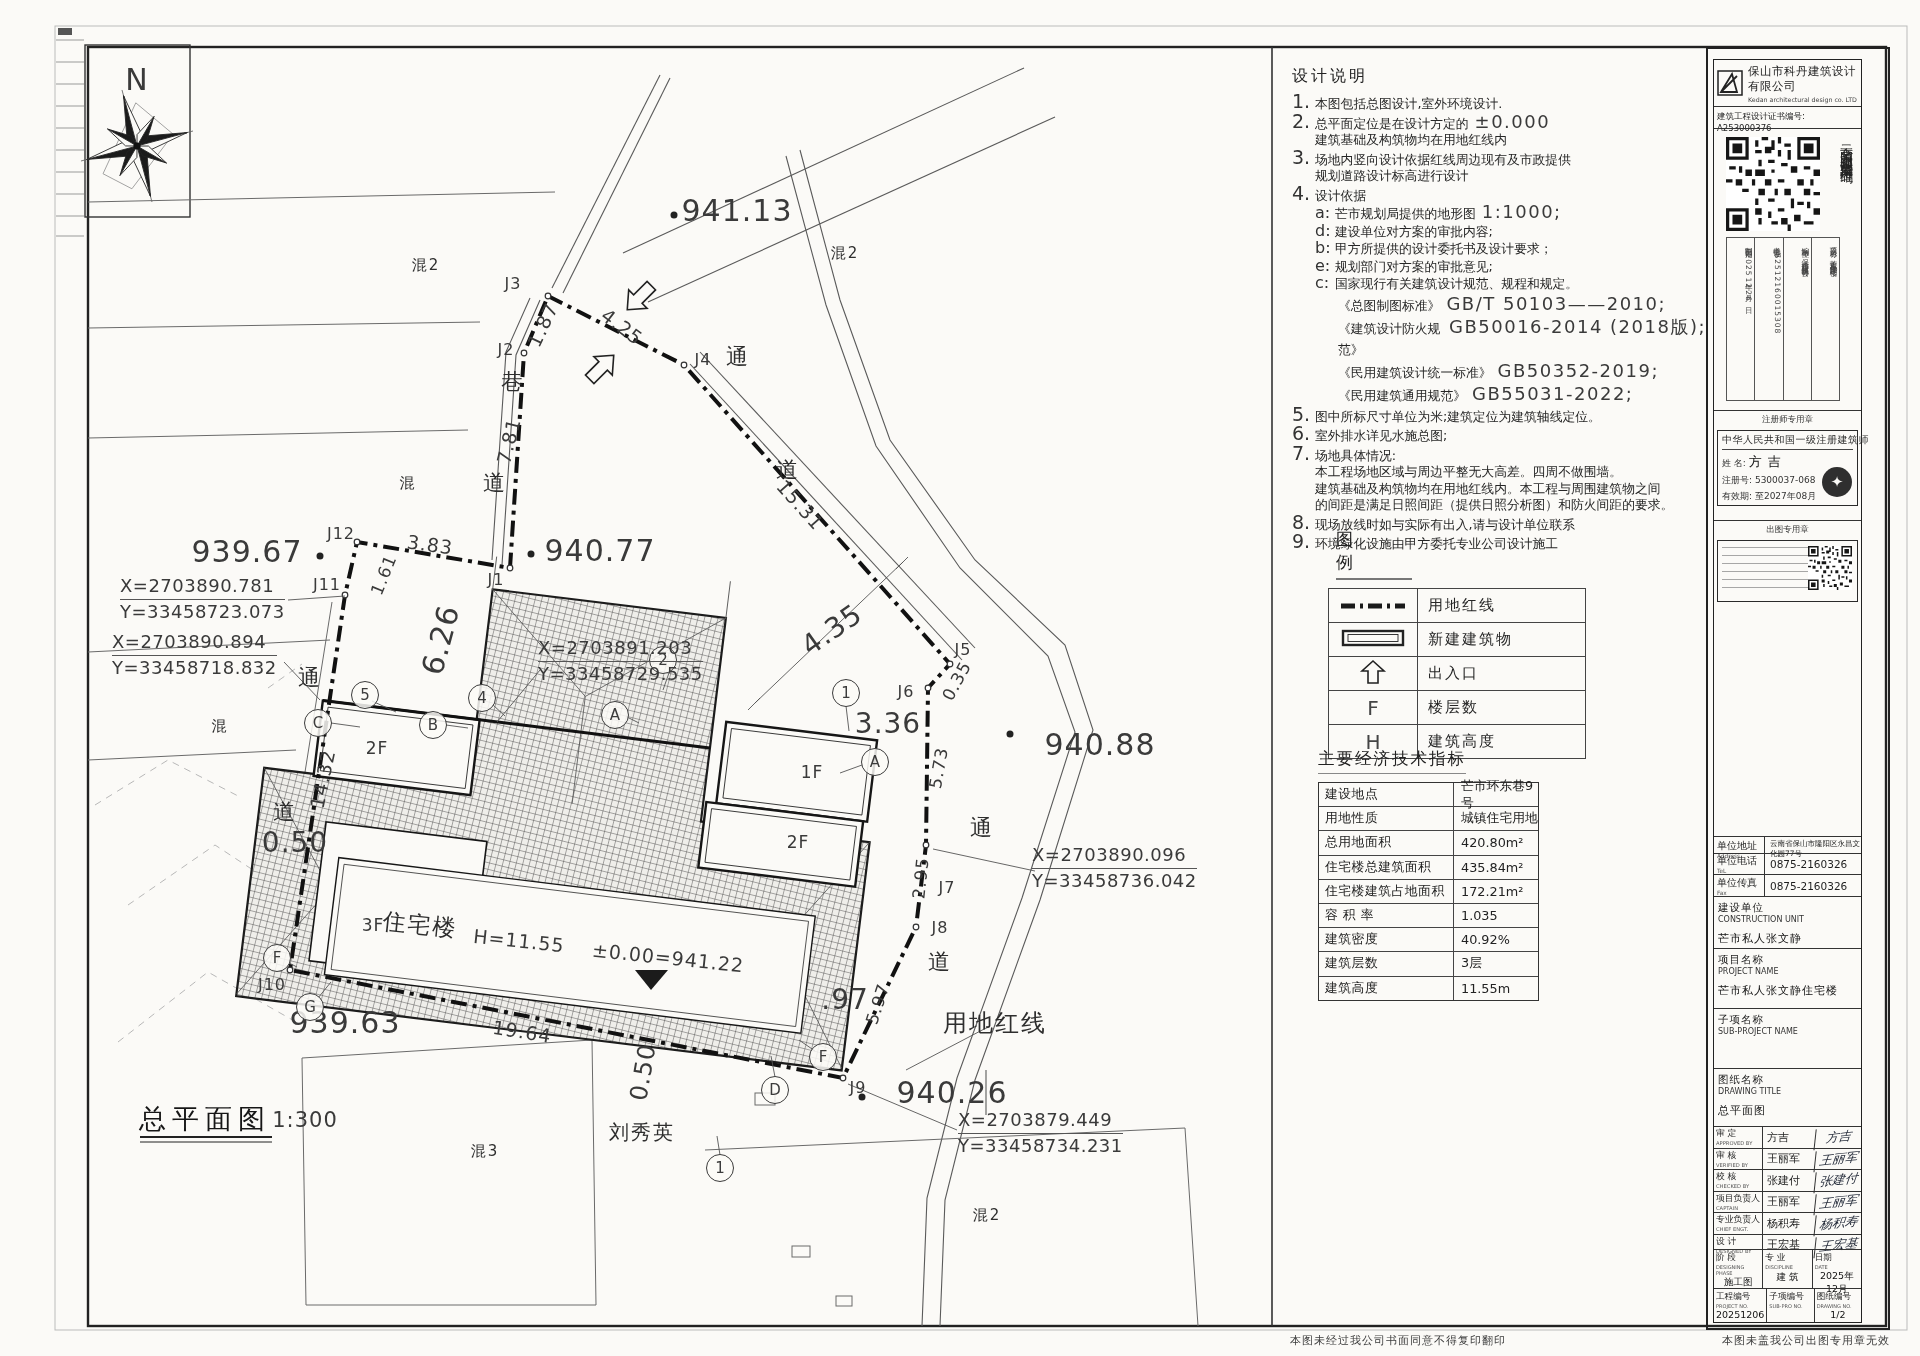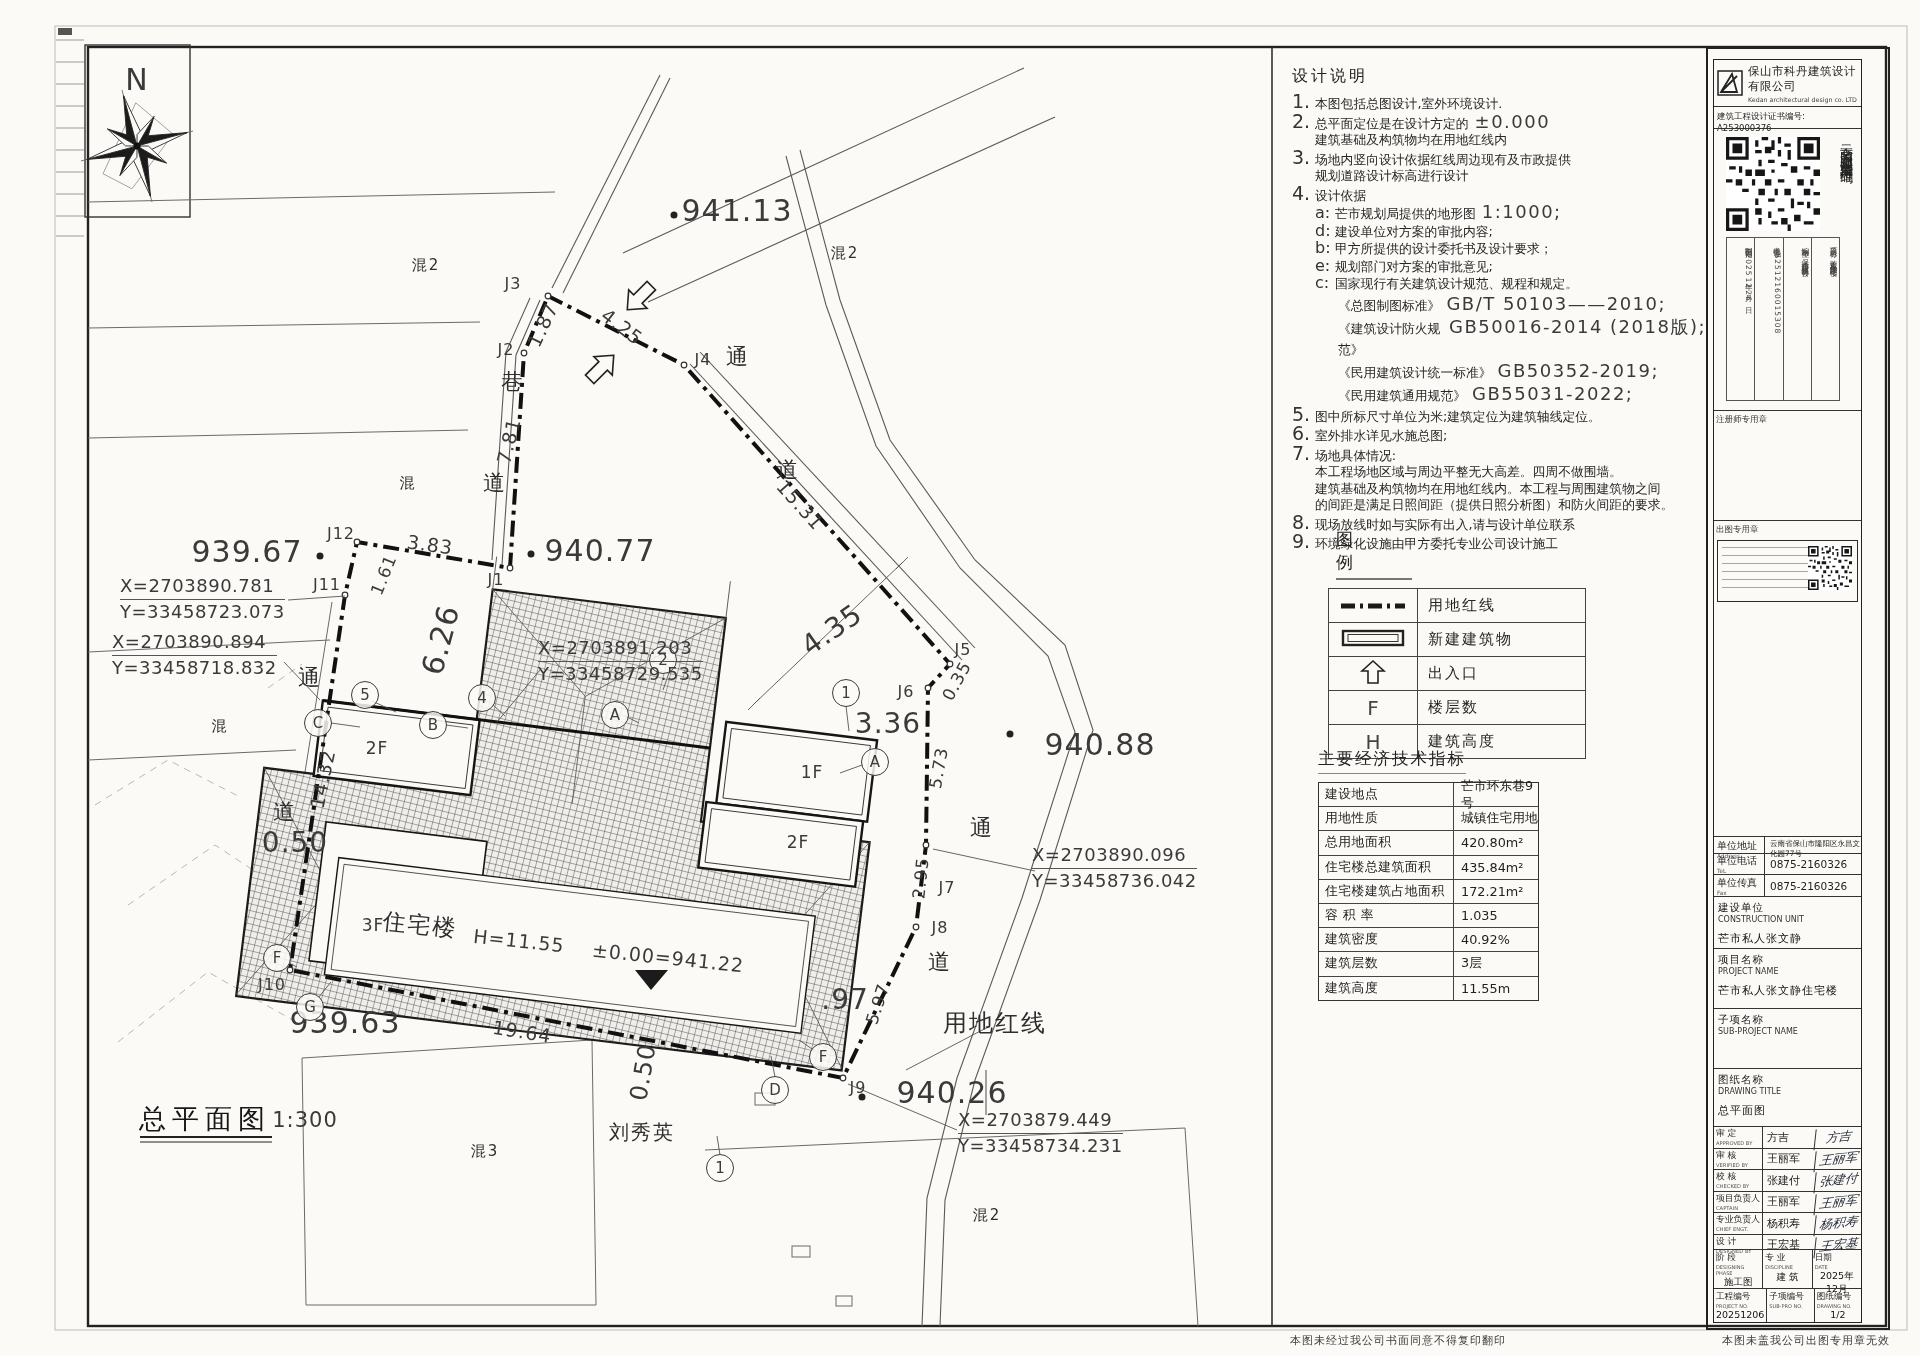--- a/index.html
+++ b/index.html
@@ -56,21 +56,21 @@
   .co-en{font-size:6.3px;color:#444;margin-top:2px;}
   .cert{font-size:8.5px;color:#222;padding:4px 3px;}
   .qr-wrap{position:relative;height:282px;}
   .qr-big{position:absolute;left:12px;top:8px;width:94px;height:94px;}
   .qr-cap{position:absolute;right:6px;top:6px;writing-mode:vertical-rl;font-size:13px;
           letter-spacing:2px;color:#222;height:190px;}
   .qr-tab{position:absolute;left:12px;top:108px;width:112px;height:162px;border:1px solid #555;display:flex;}
   .qr-col{flex:1;border-right:1px solid #555;writing-mode:vertical-rl;font-size:7.5px;color:#444;
           padding:3px 1px;overflow:hidden;letter-spacing:1px;}
   .qr-col:last-child{border-right:none;}
-  .stamp-h{font-size:8.5px;color:#333;padding:3px 2px;}
+  .stamp-h{font-size:8.5px;color:#333;padding:3px 2px;text-align:center;}
   .stamp-box{position:relative;margin:1px 3px;border:1.5px solid #2a2a2a;padding:2px 4px;}
   .stamp-l1{font-size:10px;color:#2a2a2a;border-bottom:1px solid #444;padding-bottom:2px;
             letter-spacing:.5px;white-space:nowrap;}
   .stamp-row{font-size:9px;color:#333;margin-top:3px;}
   .stamp-name{font-size:13px;letter-spacing:6px;color:#111;}
   .seal{position:absolute;right:5px;bottom:8px;width:30px;height:30px;border-radius:50%;
         background:#2f2f2f;color:#fbfaf7;display:flex;align-items:center;justify-content:center;font-size:15px;}
   .fakelines{position:absolute;left:4px;top:6px;width:86px;height:48px;
      background:repeating-linear-gradient(#8b8b8b 0 1.5px,transparent 1.5px 8px);opacity:.75;}
   .qr-small{position:absolute;right:5px;top:5px;width:44px;height:44px;}
@@ -559,20 +559,30 @@
       <div class="qr-tab">
         <div class="qr-col">制图日期：2025年12月26日</div>
         <div class="qr-col">电子证号：S2512160015308</div>
         <div class="qr-col">编制单位：保山市科丹建筑设计公司</div>
         <div class="qr-col">项目名称：芒市私人张文静住宅楼</div>
       </div>
     </div>
 
     <div class="sec" style="top:350px;height:110px;">
       <div class="stamp-h">注册师专用章</div>
+      <div class="stamp-box">
+        <div class="stamp-l1">中华人民共和国一级注册建筑师</div>
+        <div class="stamp-row"><span>姓 名:</span>
+          <span class="stamp-name">方吉</span></div>
+        <div class="stamp-row"><span>注册号:</span>
+          <span>5300037-068</span></div>
+        <div class="stamp-row"><span>有效期:</span>
+          <span>至2027年08月</span></div>
+        <div class="seal">✦</div>
+      </div>
     </div>
 
     <div class="sec" style="top:460px;height:83px;">
       <div class="stamp-h">出图专用章</div>
       <div class="stamp-box" style="height:56px;">
         <div class="fakelines"></div>
         <svg class="qr-small">
               <use href="#qrsym" width="44" height="44"></use>
             </svg>
       </div>

